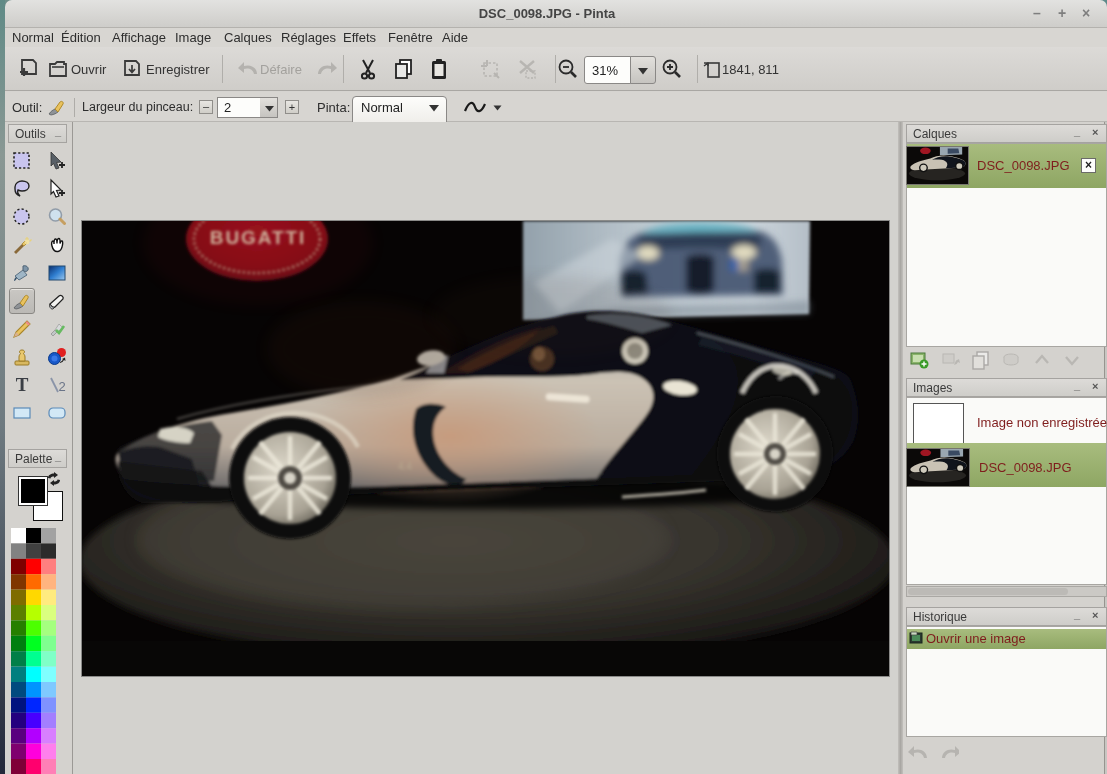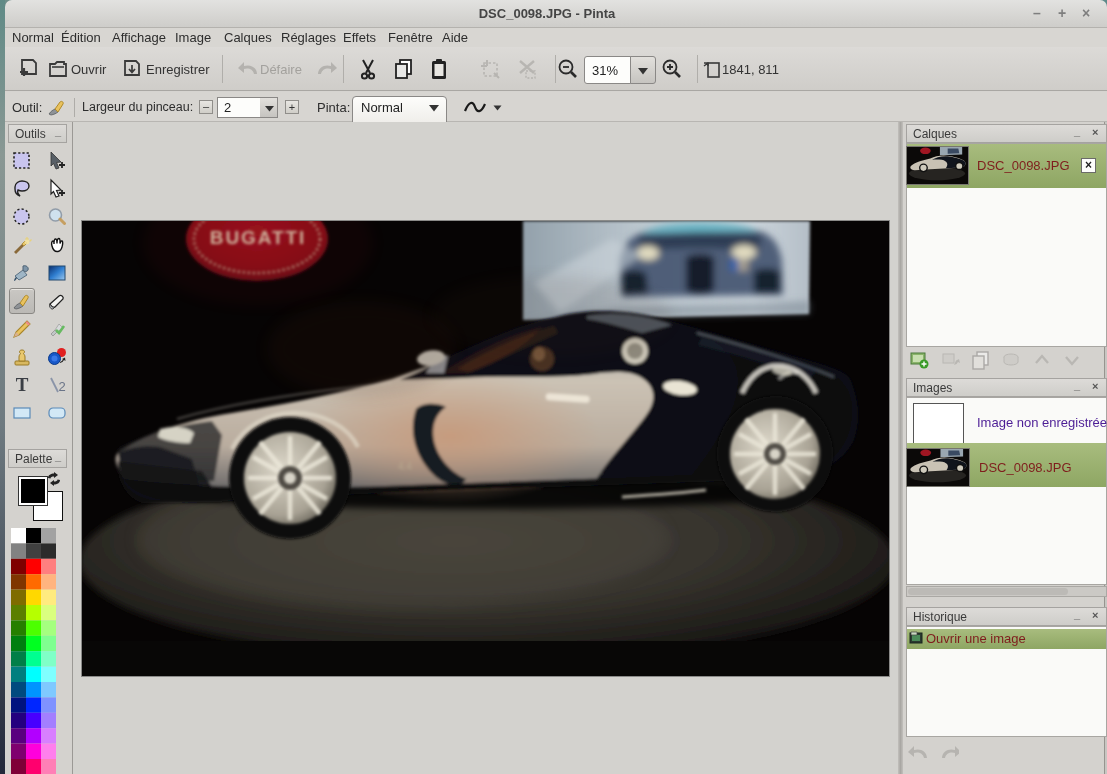--- a/index.html
+++ b/index.html
@@ -531,21 +531,21 @@
     </svg>
 </div>
 
 <div class="phead abs" style="left:906px;top:378px;width:201px;height:19px;">
   <span class="pt">Images</span>
     <span class="pmin" style="left:167px;top:0;">_</span>
   <span class="pmin" style="left:185px;top:1px;">×</span>
   </div>
 <div class="abs white" style="left:906px;top:397px;width:201px;height:188px;"></div>
 <div class="abs" style="left:913px;top:403px;width:49px;height:39px;background:#fff;border:1px solid #555;"></div>
-<div class="abs txt" style="left:977px;top:415px;font-size:13px;color:#4c1d95;">Image non enregistrée</div>
+<div class="abs txt" style="left:977px;top:415px;font-size:13px;color:#7f1d1d;">Image non enregistrée</div>
 <div class="abs grow" style="left:907px;top:443px;width:199px;height:44px;"></div>
 <div class="abs thumb" style="left:906px;top:448px;width:64px;height:39px;"><svg width="100%" height="100%" viewBox="0 0 63 39" preserveAspectRatio="none">
 <rect width="63" height="39" fill="#0b0908"></rect>
 <ellipse cx="31" cy="28" rx="29" ry="7" fill="#262421"></ellipse>
 <ellipse cx="19" cy="4" rx="5.5" ry="3.5" fill="#a01622"></ellipse>
 <path d="M34,0 L57,0 L57,8 L34,8.6 Z" fill="#9aa7b1"></path>
 <path d="M42,1.5 L53,1.5 L54,6.5 L42,7 Z" fill="#3a4a62"></path>
 <path d="M4,20 C8,16 16,14 24,12 C30,9.5 36,8 44,9.5 C52,11 58,13 60,15.5 C61,18 60,20.5 57,21.5 L24,23.5 L8,24.5 C4,24 2.5,22 4,20 Z" fill="#c9c2b4"></path>
 <path d="M26,13.5 C30,11 36,9 44,10 C52,11.5 58,13.5 60,15.5 C61,18 60,20.5 57,21.5 L40,22.5 C43,18.5 42,15 36,13.5 C32,12.8 28,13 26,13.5 Z" fill="#10141c"></path>
 <circle cx="17" cy="22" r="4.6" fill="#111"></circle>

